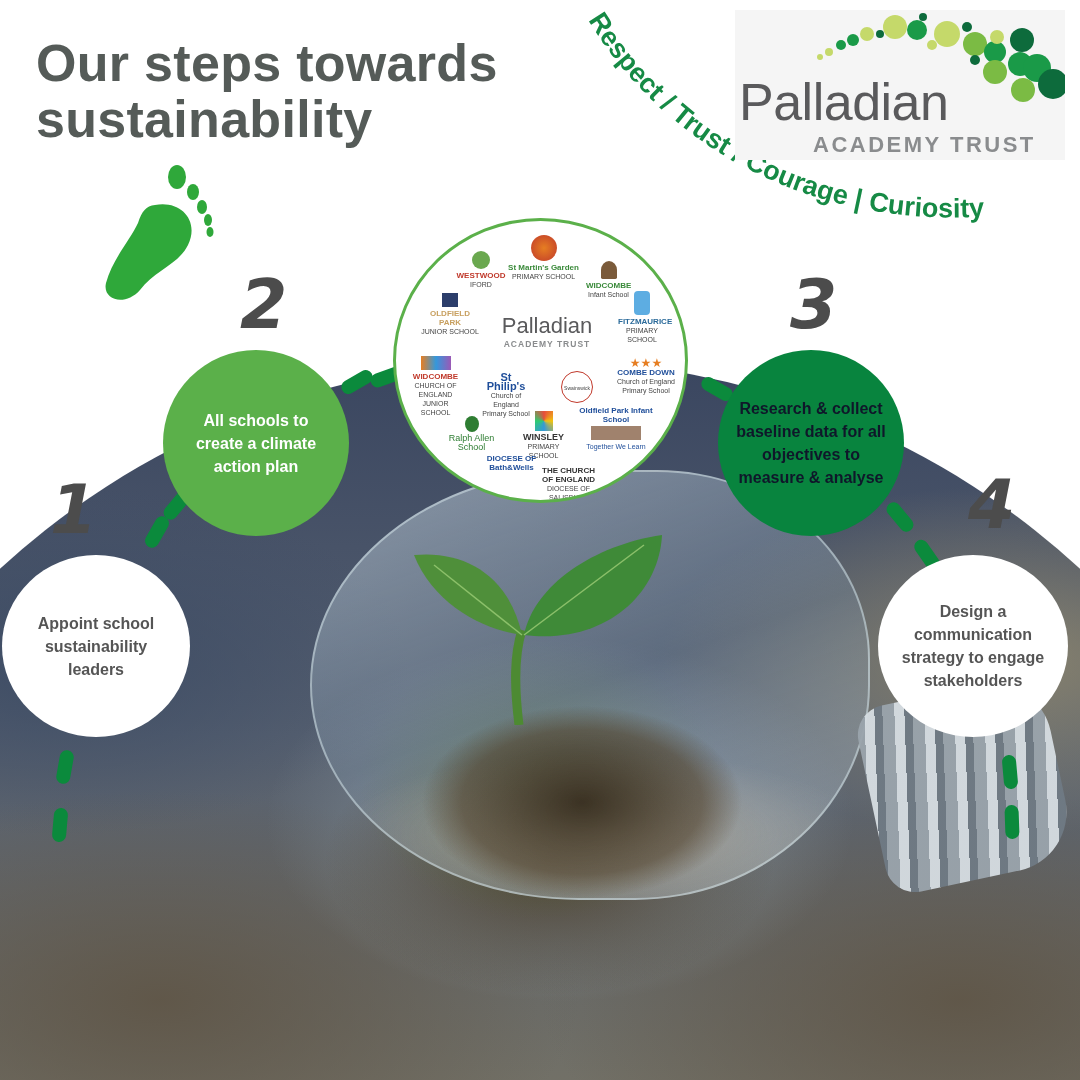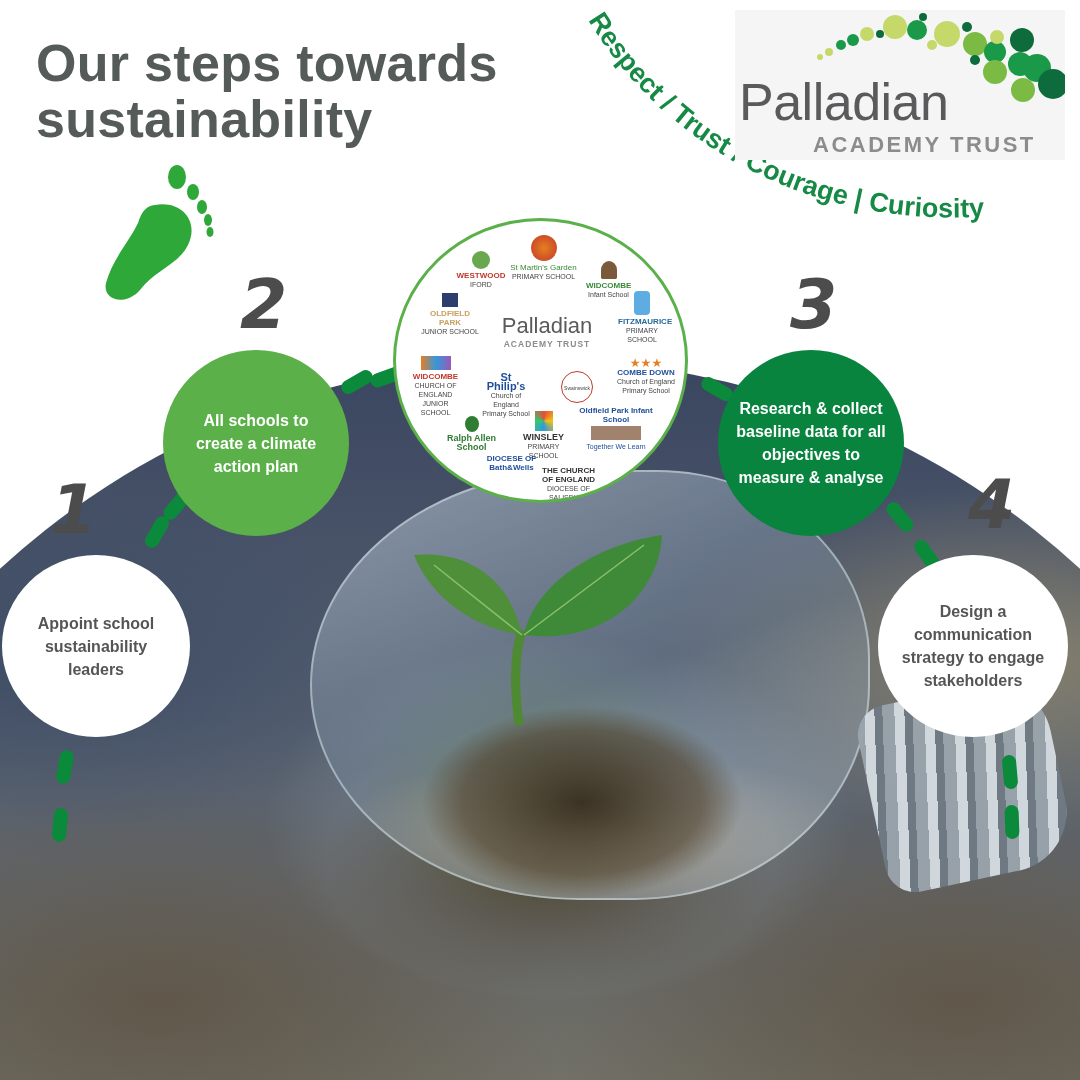--- a/index.html
+++ b/index.html
@@ -45,21 +45,21 @@
   
   .motto{position:absolute;left:560px;top:0;width:520px;height:260px}
 
   
   .num{position:absolute;font-family:"DejaVu Sans",sans-serif;font-size:68px;font-weight:700;color:#4c4c4c;font-style:italic}
 
   
   .step{position:absolute;border-radius:50%;display:flex;align-items:center;justify-content:center;text-align:center;font-weight:700;font-size:16px;line-height:23px;padding:0 18px}
   .step.white{background:#fff;color:#555}
   .step.green1{background:#5bb04a;color:#fff}
-  .step.green2{background:#08843e;color:#ffffff}
+  .step.green2{background:#08843e;color:#0f172a}
 
   
   .dash{position:absolute;width:14px;height:34px;border-radius:7px;background:#0b8a3c}
 
   
   .schools{position:absolute;left:393px;top:218px;width:295px;height:285px;border-radius:50%;background:#fff;border:3px solid #5bb04a;overflow:hidden}
   .sch{position:absolute;font-size:7px;text-align:center;color:#444;line-height:9px}
   .sch b{display:block;font-size:8px}
   .center-logo{position:absolute;left:86px;top:92px;width:130px;text-align:center}
   .center-logo .w{font-size:22px;color:#5a5a5c}
@@ -163,21 +163,21 @@
     <span>Design a communication strategy to engage stakeholders</span>
   </div>
 
   <div class="schools">
     <div class="sch" style="left:60px;top:30px;width:50px">
       <span style="display:block;width:18px;height:18px;margin:0 auto 2px;border-radius:50%;background:#6aa84f"></span>
       <b style="color:#c0392b">WESTWOOD</b><span>IFORD</span>
     </div>
     <div class="sch" style="left:110px;top:14px;width:75px">
       <span style="display:block;width:26px;height:26px;margin:0 auto 2px;border-radius:50%;background:radial-gradient(circle,#e67e22,#c0392b)"></span>
-      <b style="font-weight:400;color:#3a8a3a">St Martin's Garden</b><span>PRIMARY SCHOOL</span>
+      <b style="font-weight:700;color:#3a8a3a">St Martin's Garden</b><span>PRIMARY SCHOOL</span>
     </div>
     <div class="sch" style="left:190px;top:40px;width:45px">
       <span style="display:block;width:16px;height:18px;margin:0 auto 2px;background:#7a5a3a;border-radius:50% 50% 10% 10%"></span>
       <b style="color:#3a8a3a">WIDCOMBE</b><span>Infant School</span>
     </div>
     <div class="sch" style="left:24px;top:72px;width:60px">
       <span style="display:block;width:16px;height:14px;margin:0 auto 2px;background:#2c3e6b"></span>
       <b style="color:#c8a060;font-weight:700">OLDFIELD PARK</b><span>JUNIOR SCHOOL</span>
     </div>
     <div class="sch" style="left:222px;top:70px;width:48px">
@@ -197,21 +197,21 @@
     </div>
     <div class="sch" style="left:165px;top:150px;width:32px;height:32px;border:1.5px solid #c0392b;border-radius:50%;font-size:5px;padding-top:12px">
       <span>Swainswick</span>
     </div>
     <div class="sch" style="left:220px;top:138px;width:60px">
       <span style="display:block;font-size:12px;color:#e67e22">★★★</span>
       <b style="color:#1f4e9a">COMBE DOWN</b><span>Church of England Primary School</span>
     </div>
     <div class="sch" style="left:38px;top:195px;width:75px">
       <span style="display:block;width:14px;height:16px;margin:0 auto 2px;background:#2e7d32;border-radius:50%"></span>
-      <b style="font-weight:700;color:#2e7d32;font-size:9px">Ralph Allen School</b>
+      <b style="font-weight:400;color:#2e7d32;font-size:9px">Ralph Allen School</b>
     </div>
     <div class="sch" style="left:125px;top:190px;width:45px">
       <span style="display:block;width:18px;height:20px;margin:0 auto 2px;background:conic-gradient(#e74c3c,#f1c40f,#3498db,#2ecc71,#e74c3c)"></span>
       <b style="color:#333;font-size:9px">WINSLEY</b><span>PRIMARY SCHOOL</span>
     </div>
     <div class="sch" style="left:180px;top:185px;width:80px">
       <b style="color:#1f4e9a;font-weight:700">Oldfield Park Infant School</b>
       <span style="display:block;width:50px;height:14px;margin:2px auto;background:#a0826d"></span>
       <span style="color:#1f4e9a">Together We Learn</span>
     </div>

